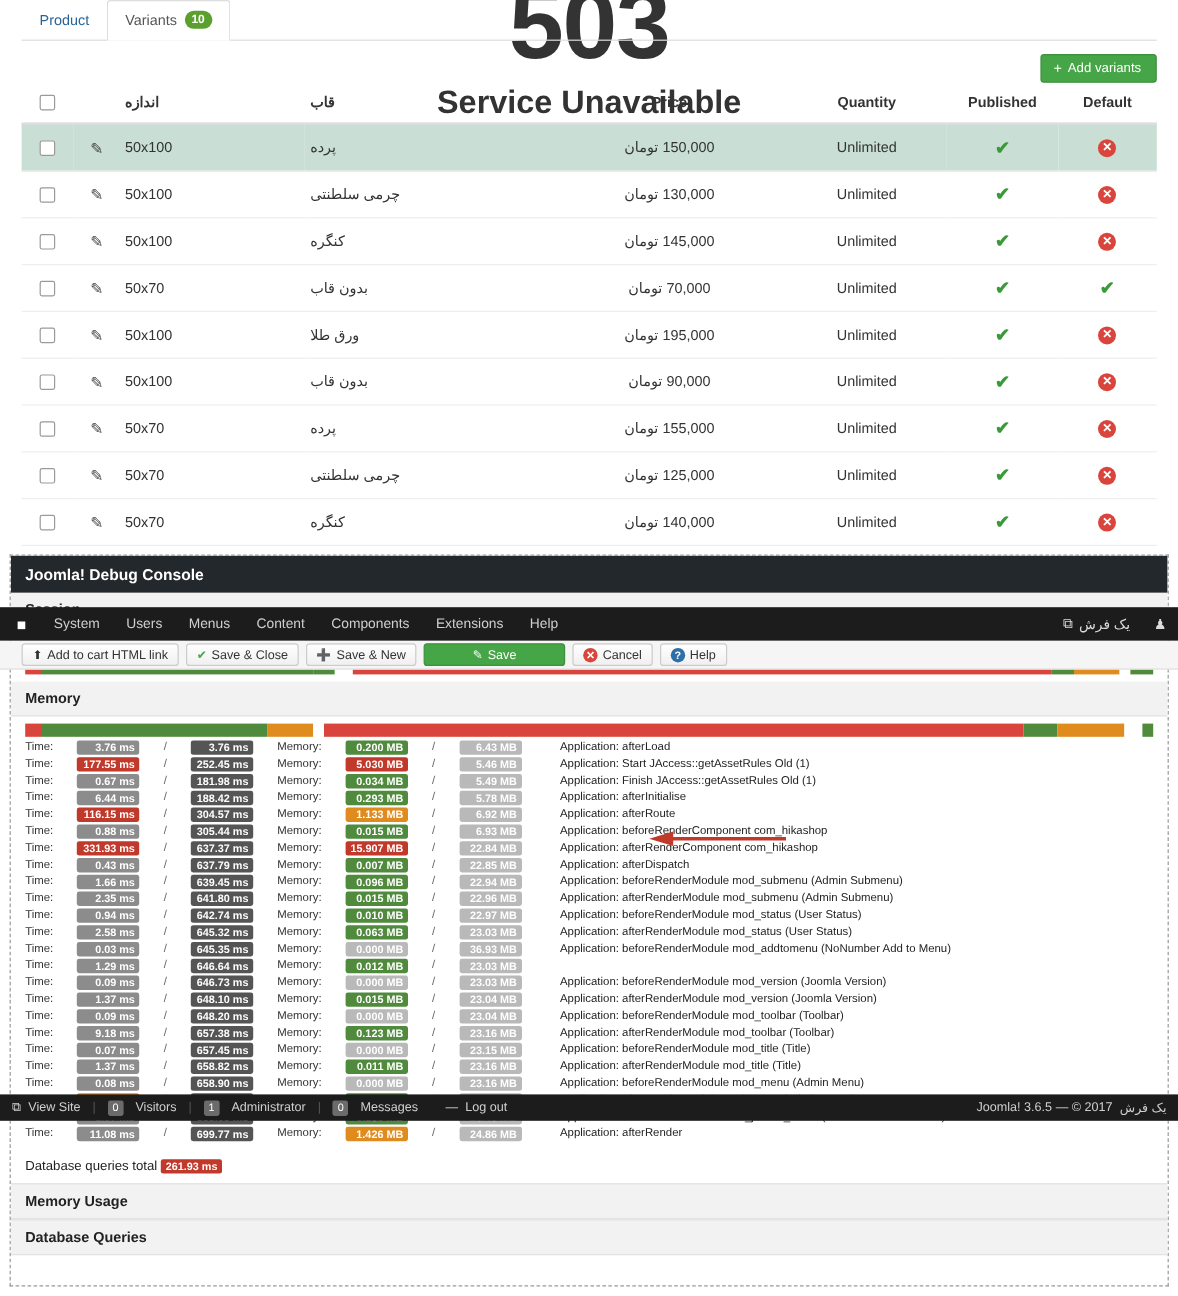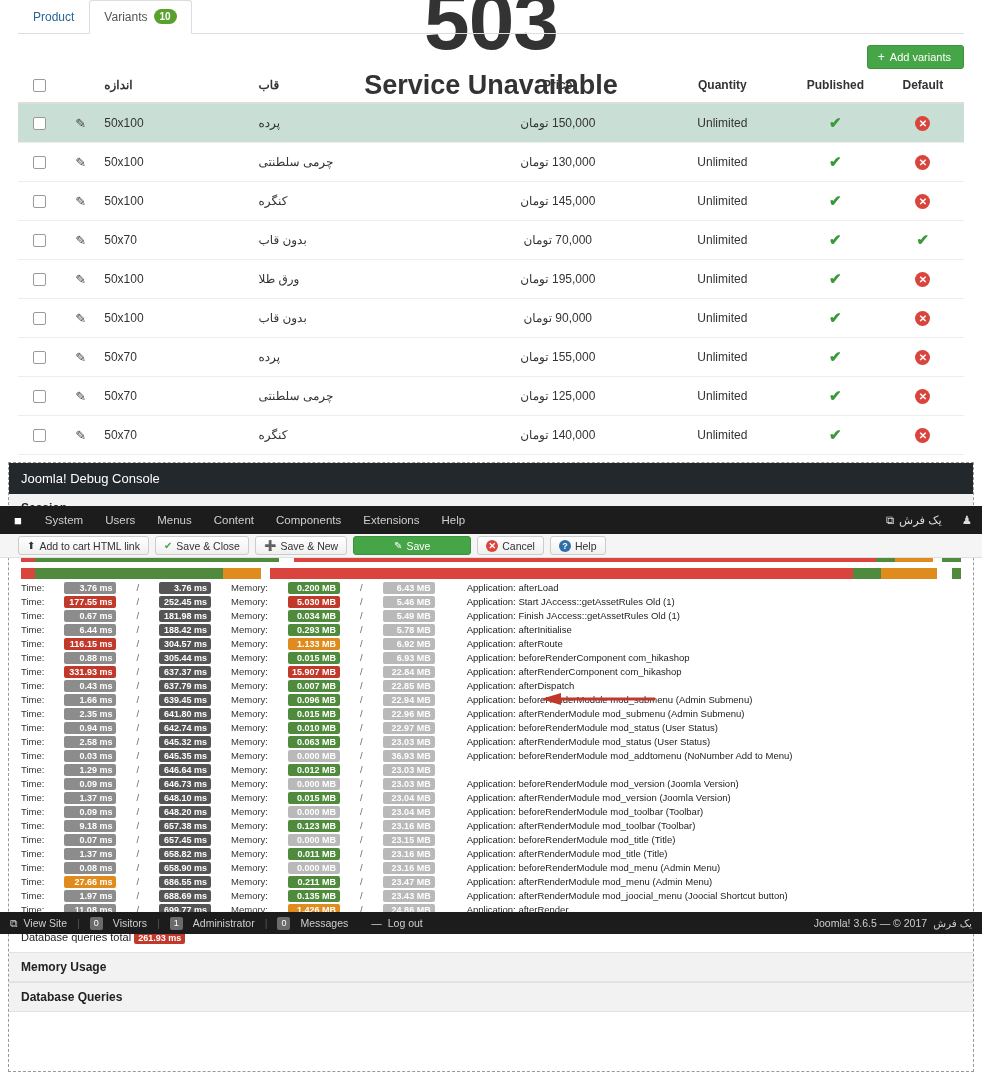--- a/index.html
+++ b/index.html
@@ -175,21 +175,21 @@
     height: 610px;
     border: 1px dashed #999;
     background: #ffffff;
     z-index: 5;
     overflow: hidden;
   }
   .debug-header {
     background: #23282d;
     color: #ffffff;
     font-size: 13px;
-    font-weight: normal;
+    font-weight: bold;
     padding: 8px 12px;
   }
   .debug-section-title {
     font-size: 12px;
     font-weight: bold;
     padding: 7px 12px;
     background: #f2f2f2;
     border-bottom: 1px solid #e2e2e2;
     color: #222;
   }
@@ -525,20 +525,21 @@
     <div class="bar-seg" style="width:24%;background:#4f8a3d"></div>
     <div class="bar-seg" style="width:2%;background:#4f8a3d"></div>
     <div class="bar-seg" style="width:1.5%;background:#ffffff"></div>
     <div class="bar-seg" style="width:62%;background:#d9453c"></div>
     <div class="bar-seg" style="width:2%;background:#4f8a3d"></div>
     <div class="bar-seg" style="width:4%;background:#e08b1e"></div>
     <div class="bar-seg" style="width:1%;background:#ffffff"></div>
     <div class="bar-seg" style="width:2%;background:#4f8a3d"></div>
   </div>
 
+  <div class="debug-section-title" style="margin-top:6px">Memory</div>
 
   <div class="bar-row" style="margin-top:6px">
     <div class="bar-seg" style="width:1.5%;background:#d9453c"></div>
     <div class="bar-seg" style="width:20%;background:#4f8a3d"></div>
     <div class="bar-seg" style="width:4%;background:#e08b1e"></div>
     <div class="bar-seg" style="width:1%;background:#ffffff"></div>
     <div class="bar-seg" style="width:62%;background:#d9453c"></div>
     <div class="bar-seg" style="width:3%;background:#4f8a3d"></div>
     <div class="bar-seg" style="width:6%;background:#e08b1e"></div>
     <div class="bar-seg" style="width:1.5%;background:#ffffff"></div>

